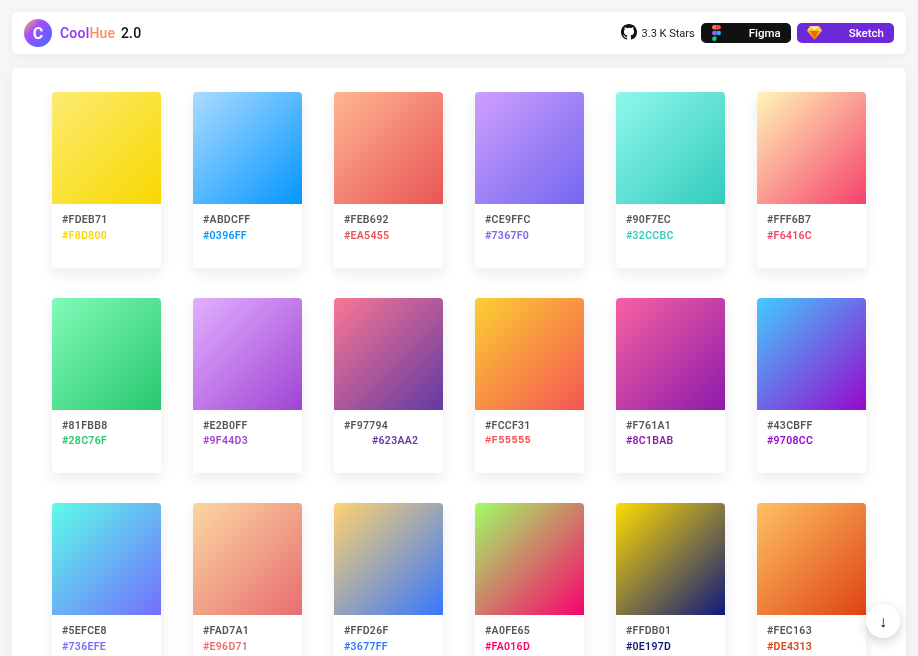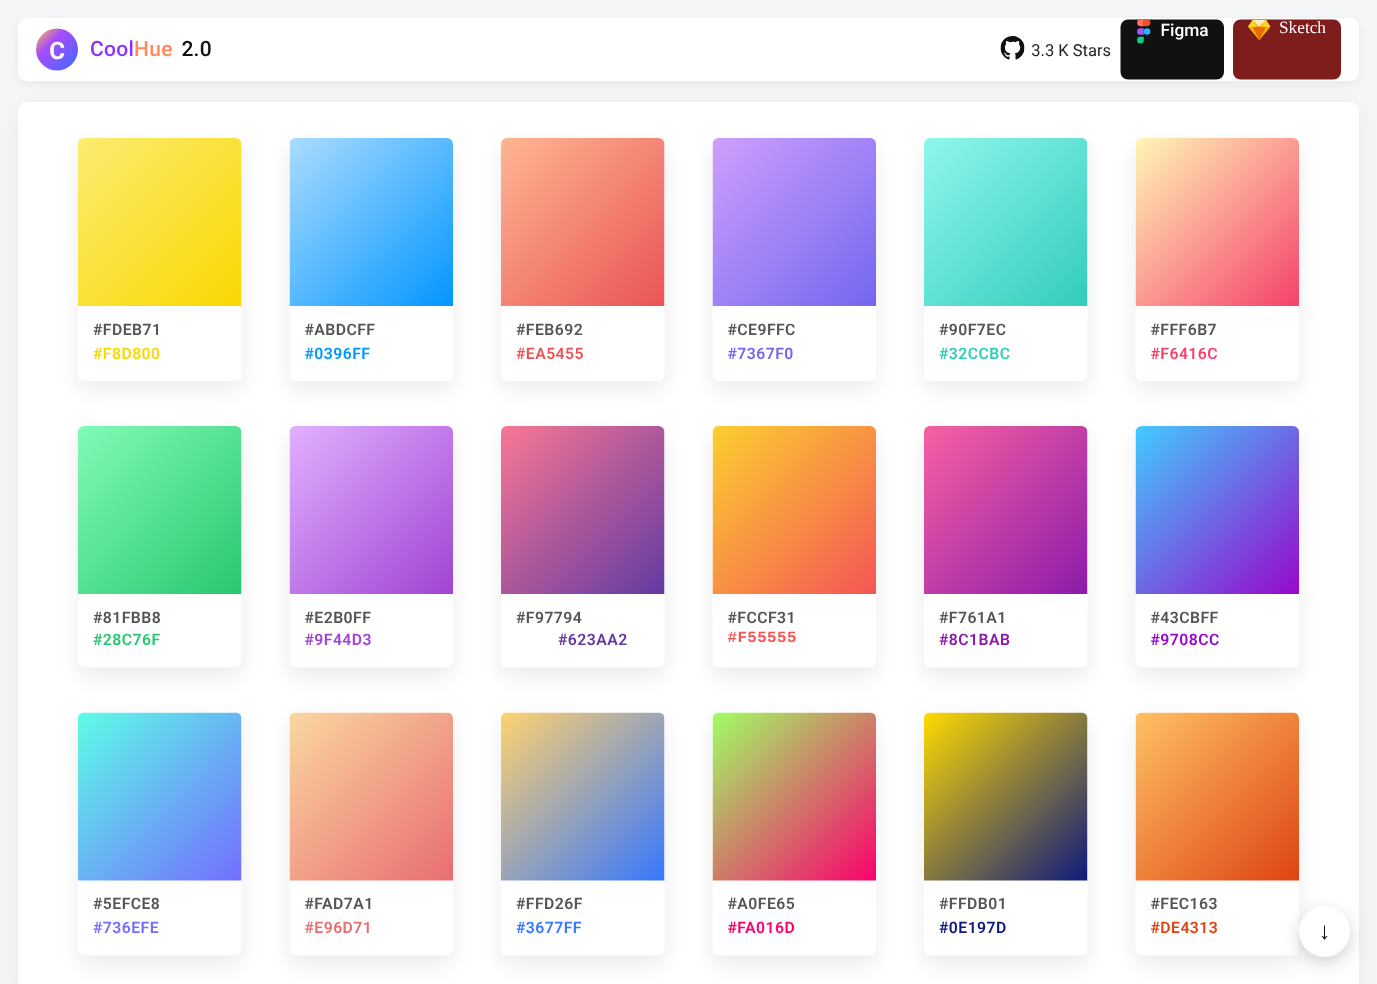--- a/index.html
+++ b/index.html
@@ -33,26 +33,26 @@
   .brand .hue  { color: #ff8a5b; font-weight: 500; }
   .brand .ver  { color: #111; font-weight: 500; margin-left: 2px;}
   .spacer { flex: 1; }
   .stars {
     display: flex; align-items: center;
     font-size: 11px; color: #222; 
     cursor: pointer;
   }
   .stars svg { width: 16px; height: 16px; margin-right: 5px; }
   .btn {
-    height: 40px; border-radius: 5px; display: flex; 
+    height: 20px; border-radius: 5px; display: flex; align-items: center;
     padding: 0 10px; font-size: 11.5px; font-weight: 500;
-    cursor: pointer; margin-left: 6px;
+    cursor: pointer; margin-left: 6px; gap: 21px;
   }
   .btn-figma { background: #111; color: #fff; }
-  .btn-sketch { background: #7f1d1d; color: #fff; font-family: Liberation Serif, serif; }
+  .btn-sketch { background: #6d28d9; color: #fff; }
   .btn-figma .figma-icon { margin-right: 6px; display: flex; }
   .btn-sketch .sketch-icon { margin-right: 6px; display: flex; }
 
   .main {
     background: #fff;
     margin: 14px 12px 0 12px;
     border-radius: 6px;
     padding: 24px 40px 40px 40px;
     box-shadow: 0 4px 16px rgba(0,0,0,0.06);
     height: 600px;
@@ -65,21 +65,21 @@
     row-gap: 30px;
   }
   .card {
     background: #fff;
     border-radius: 4px;
     box-shadow: 0 6px 14px rgba(0,0,0,0.08);
     overflow: hidden;
     cursor: pointer;
   }
   .swatch { height: 112px; }
-  .codes { padding: 8px 10px 10px 10px; }
+  .codes { padding: 8px 10px 24px 10px; }
   .codes .c { font-size: 10.5px; font-weight: 600; letter-spacing: .3px; line-height: 1.5; }
   .codes .c.top { color: #555; }
 
   .fab {
     position: fixed;
     right: 18px; bottom: 18px;
     width: 34px; height: 34px;
     border-radius: 50%;
     background: #fff;
     box-shadow: 0 4px 12px rgba(0,0,0,0.18);

